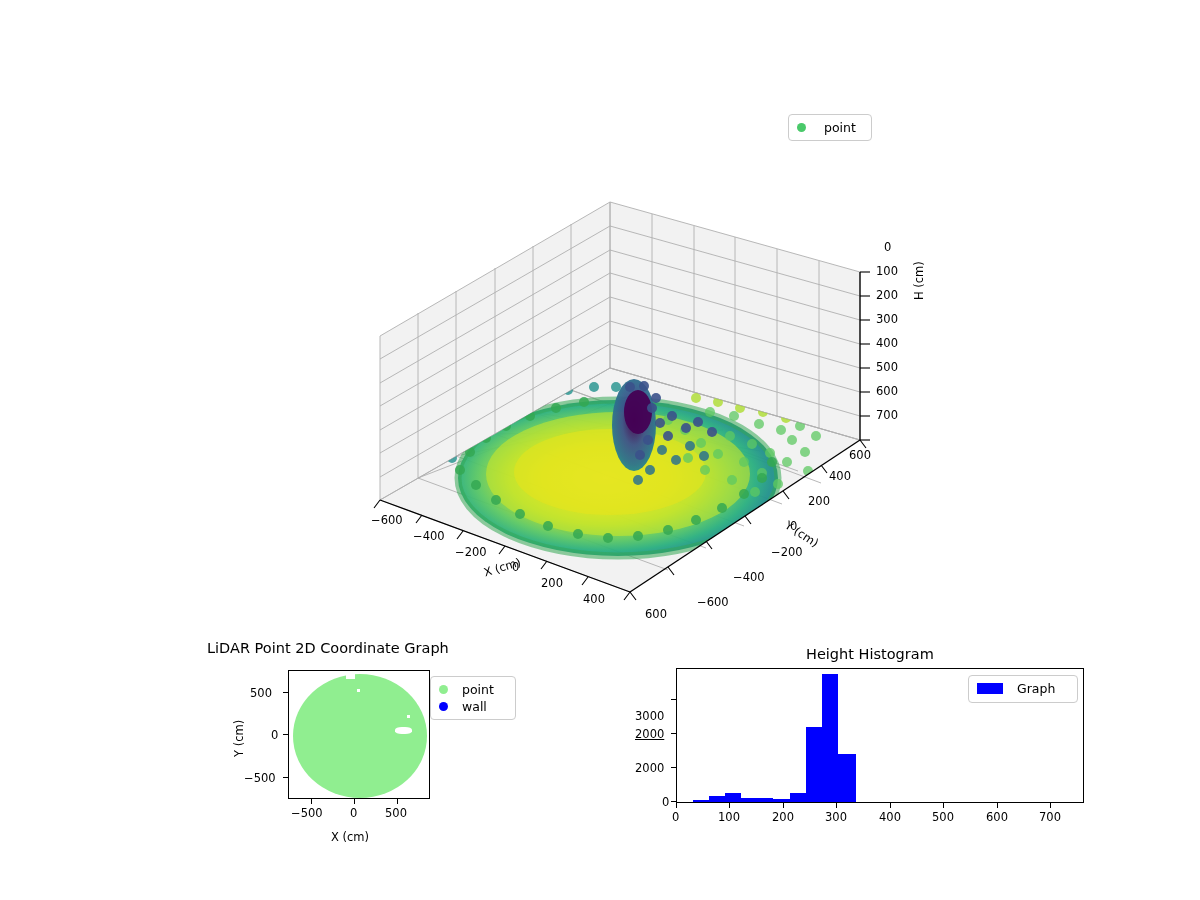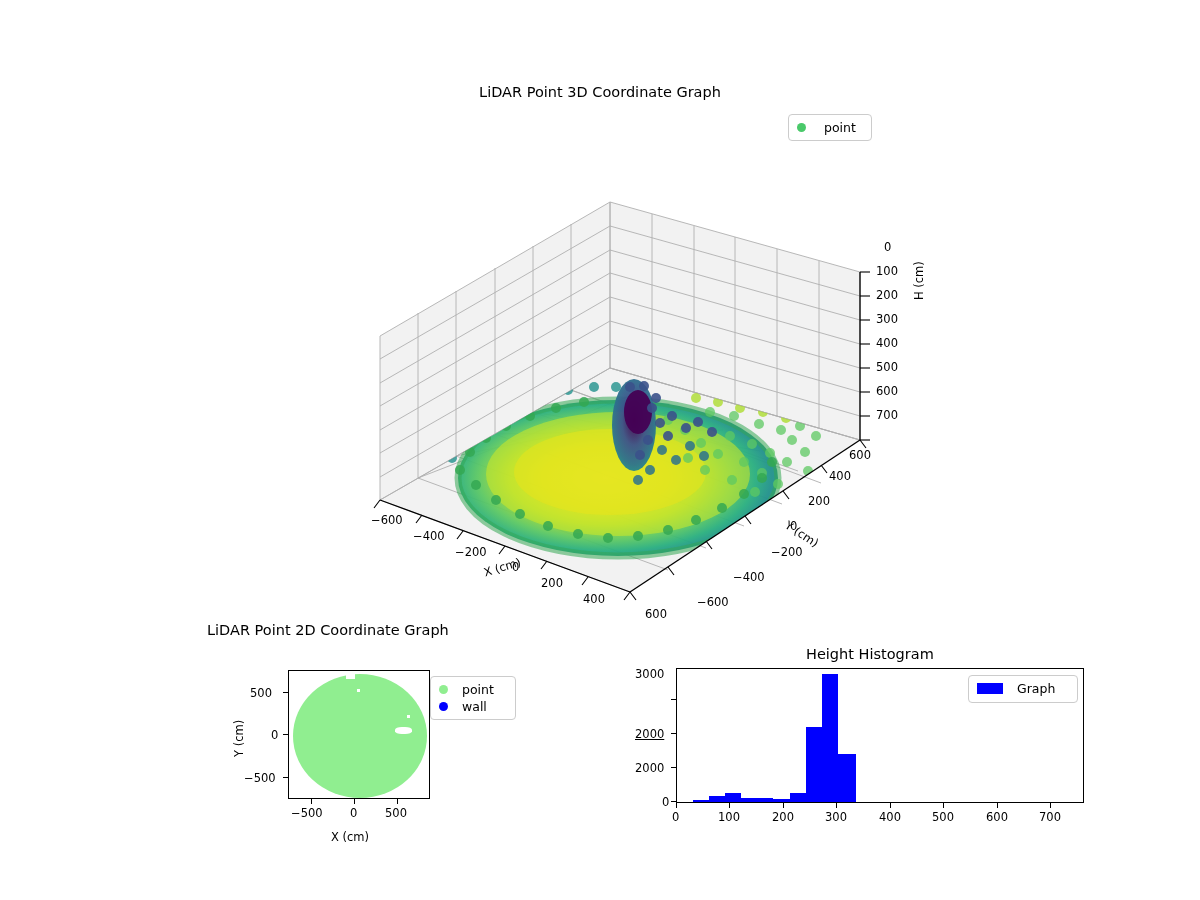--- a/index.html
+++ b/index.html
@@ -111,21 +111,20 @@
     bottom: 0;
     background: #0000ff;
   }
   .tickmark { position: absolute; background: #000; }
 </style>
 </head>
 <body>
 
 <div class="fig">
 
-  <div class="title-3d">LiDAR Point 3D Coordinate Graph</div>
 
   <div class="legend" id="legend3d" style="left:788px; top:114px; width:84px; height:27px;">
     <div class="legend-row">
       <span class="legend-dot" style="background:#4ac96a"></span>
       <span class="legend-label" style="margin-left:18px">point</span>
     </div>
   </div>
 
   <div id="ax3d">
     <svg width="640" height="480" viewBox="0 0 640 480">
@@ -376,21 +375,21 @@
   <span class="tick" style="left:884px; top:240px;">0</span>
   <span class="tick" style="left:876px; top:264px;">100</span>
   <span class="tick" style="left:876px; top:288px;">200</span>
   <span class="tick" style="left:876px; top:312px;">300</span>
   <span class="tick" style="left:876px; top:336px;">400</span>
   <span class="tick" style="left:876px; top:360px;">500</span>
   <span class="tick" style="left:876px; top:384px;">600</span>
   <span class="tick" style="left:876px; top:408px;">700</span>
   <span class="axlabel" style="left:912px; top:300px; transform:rotate(-90deg); transform-origin:left top;">H (cm)</span>
 
-  <span class="subtitle" style="left:207px; top:622px;">LiDAR Point 2D Coordinate Graph</span>
+  <span class="subtitle" style="left:207px; top:640px;">LiDAR Point 2D Coordinate Graph</span>
 
   <div id="ax2d">
     <div class="disk" style="left:4px; top:3px; width:134px; height:124px;"></div>
     <div class="notch" style="left:57px; top:0px; width:9px; height:8px;"></div>
     <div class="notch" style="left:106px; top:56px; width:17px; height:7px; border-radius:40%;"></div>
     <div class="notch" style="left:128px; top:24px; width:12px; height:9px;"></div>
     <div class="notch" style="left:68px; top:18px; width:3px; height:3px;"></div>
     <div class="notch" style="left:118px; top:44px; width:3px; height:3px;"></div>
   </div>
 
@@ -448,21 +447,21 @@
   <div class="tickmark" style="left:783px; top:803px; width:1px; height:5px;"></div>
   <div class="tickmark" style="left:836px; top:803px; width:1px; height:5px;"></div>
   <div class="tickmark" style="left:890px; top:803px; width:1px; height:5px;"></div>
   <div class="tickmark" style="left:943px; top:803px; width:1px; height:5px;"></div>
   <div class="tickmark" style="left:997px; top:803px; width:1px; height:5px;"></div>
   <div class="tickmark" style="left:1050px; top:803px; width:1px; height:5px;"></div>
 
   <span class="tick" style="left:662px; top:795px;">0</span>
   <span class="tick" style="left:635px; top:761px;">2000</span>
   <span class="tick" style="left:635px; top:727px;text-decoration:underline;">2000</span>
-  <span class="tick" style="left:635px; top:667px;">3000</span>
+  <span class="tick" style="left:635px; top:709px;">3000</span>
 
   <span class="tick" style="left:672px;  top:810px;">0</span>
   <span class="tick" style="left:718px;  top:810px;">100</span>
   <span class="tick" style="left:772px;  top:810px;">200</span>
   <span class="tick" style="left:825px;  top:810px;">300</span>
   <span class="tick" style="left:879px;  top:810px;">400</span>
   <span class="tick" style="left:932px;  top:810px;">500</span>
   <span class="tick" style="left:986px;  top:810px;">600</span>
   <span class="tick" style="left:1039px; top:810px;">700</span>
 

